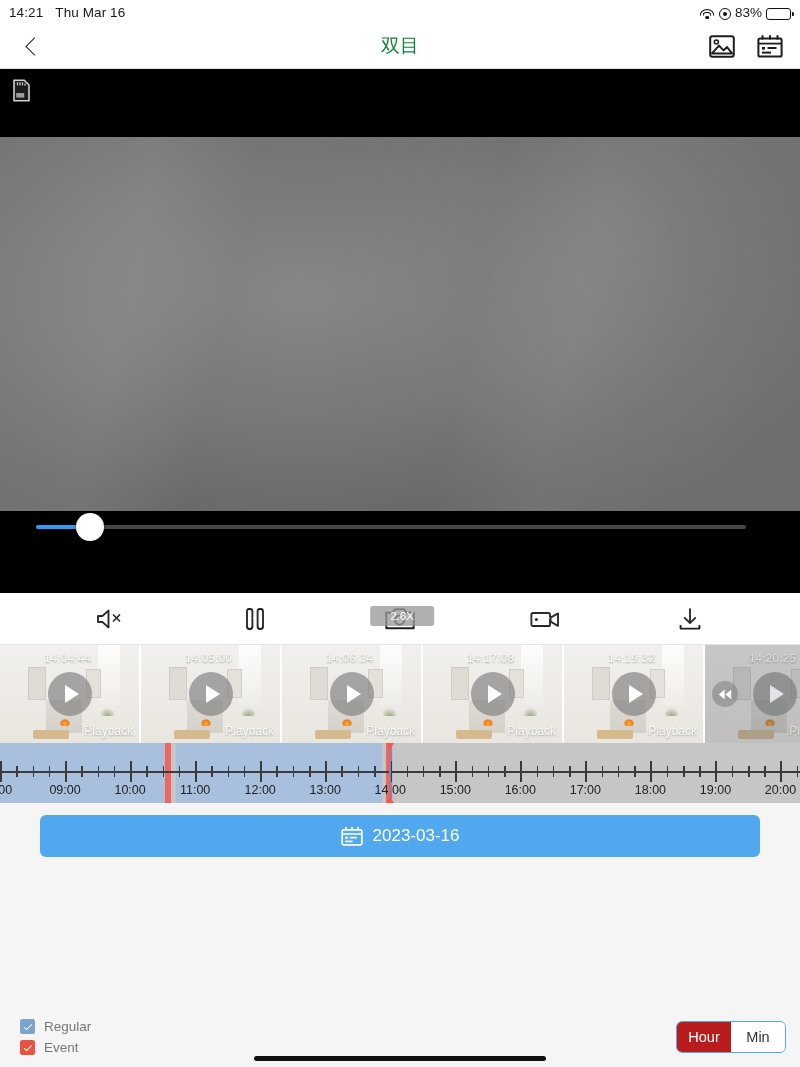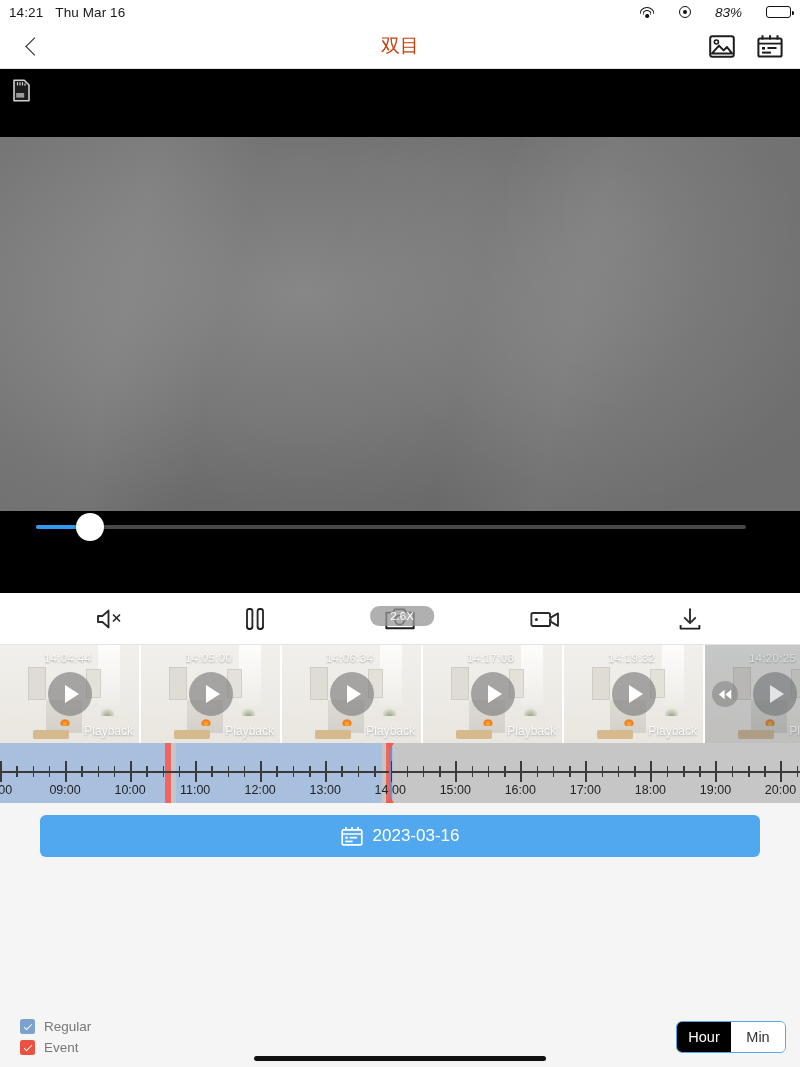--- a/index.html
+++ b/index.html
@@ -11,21 +11,21 @@
   }
   .app { width: 800px; height: 1067px; position: relative; display: flex; flex-direction: column; background:#f5f5f5; }
 
   
   .statusbar {
     height: 24px; background:#ffffff; display:flex; align-items:center;
     padding: 0 9px; font-size: 13.5px; color:#1a1a1a; flex:0 0 24px;
   }
   .sb-left { display:flex; align-items:center; gap:12px; font-weight:400; letter-spacing:.1px;}
   .sb-spacer { flex:1 1 auto; }
-  .sb-right { display:flex; align-items:center; gap:24px;font-style:italic; }
+  .sb-right { display:flex; align-items:flex-end; gap:4px; }
   .wifi-ic { width:15px; height:12px; position:relative; display:inline-block; }
   .wifi-ic i { position:absolute; left:50%; transform:translateX(-50%); border:1.6px solid #111; border-bottom:none;
                border-radius:50% 50% 0 0 / 100% 100% 0 0; }
   .wifi-ic i:nth-child(1){ width:15px; height:7px; top:1px;}
   .wifi-ic i:nth-child(2){ width:9px; height:4.5px; top:4px;}
   .wifi-ic i:nth-child(3){ width:3.6px; height:3.6px; top:8px; border-radius:50%; background:#111; border:none;}
   .loc-ic { width:12px; height:12px; border:1.5px solid #111; border-radius:50%; position:relative;}
   .loc-ic::after{content:""; position:absolute; width:4px;height:4px;background:#111;border-radius:50%;
                  left:50%;top:50%;transform:translate(-50%,-50%);}
   .batt-pct { font-size:13.5px; }
@@ -33,21 +33,21 @@
   .batt::after{content:""; position:absolute; right:-4px; top:3.5px; width:2.5px; height:4px;
                background:#111; border-radius:0 1.5px 1.5px 0;}
   .batt-fill{ height:100%; background:#111; border-radius:1px; }
 
   
   .navbar { height:45px; flex:0 0 45px; background:#fff; display:flex; align-items:center;
             padding:0 14px; position:relative; border-bottom:1px solid #e2e2e2; }
   .nav-back { width:40px; height:40px; display:flex; align-items:center; justify-content:center; cursor:pointer;}
   .chev-l { width:13px; height:13px; border-left:1.8px solid #222; border-bottom:1.8px solid #222;
             transform: rotate(45deg); }
-  .nav-title { position:absolute; left:0; right:0; text-align:center; font-size:19px; color:#c2410c;
+  .nav-title { position:absolute; left:0; right:0; text-align:center; font-size:19px; color:#15803d;
                pointer-events:none; }
   .nav-right { margin-left:auto; display:flex; align-items:center; gap:16px; }
   .ic-btn { width:32px; height:32px; display:flex; align-items:center; justify-content:center; cursor:pointer;}
 
   
   .video-wrap { position:relative; background:#000; flex:0 0 524px; height:524px; }
   .sd-ic { position:absolute; left:11px; top:10px; width:21px; height:23px; z-index:4; }
   .video-img {
     position:absolute; left:0; right:0; top:68px; height:374px;
     background:
@@ -68,21 +68,21 @@
                      background:#fff; box-shadow:0 1px 3px rgba(0,0,0,.45); cursor:pointer; }
   
   .zoom-scale { position:absolute; left:62px; top:537px; width:680px; height:24px; z-index:5;
                 display:flex; align-items:center; }
   .zs-rail { position:absolute; left:0; right:0; top:4px; height:16px; border-radius:8px; background:rgba(255,255,255,.07); }
   .zs-dots { position:relative; width:100%; height:24px; display:flex; align-items:center;
              justify-content:space-between; padding:0 8px; }
   .zs-dots span { width:2.5px; height:2.5px; border-radius:50%; background:rgba(255,255,255,.55); flex:0 0 auto;}
   .zs-dots span.big { width:5px; height:5px; background:#fff; }
   .zoom-badge { position:absolute; left:50%; top:0px; transform:translateX(-50%);
-                padding:2px 20px; border-radius:9px; background:rgba(150,150,150,.75);
+                padding:2px 20px; border-radius:3px; background:rgba(150,150,150,.75);
                 color:#fff; font-size:11.5px; line-height:16px; z-index:6;}
 
   
   .ctrlbar { flex:0 0 52px; height:52px; background:#fff; display:flex; align-items:center;
              justify-content:space-around; padding:0 38px; border-bottom:1px solid #e4e4e4;}
   .ctrl { width:56px; height:42px; display:flex; align-items:center; justify-content:center; cursor:pointer;}
 
   
   .thumbs { flex:0 0 98px; height:98px; background:#fff; display:flex; gap:2px; overflow:hidden; }
   .thumb-card { position:relative; width:139px; height:98px; flex:0 0 139px; overflow:hidden;
@@ -161,21 +161,21 @@
   .cbx { width:15px; height:15px; border-radius:2.5px; display:flex; align-items:center; justify-content:center; }
   .cbx.regular { background:#7ba3cd; }
   .cbx.event   { background:#e8523e; }
   .cbx .tickm { width:8px;height:4px;border-left:1.7px solid #fff;border-bottom:1.7px solid #fff;
                 transform:rotate(-45deg); margin-top:-2px;}
   .lg-label { font-size:13.5px; color:#777; }
   .seg { position:absolute; right:14px; top:50%; transform:translateY(-50%);
          display:flex; border:1px solid #52a8ef; border-radius:6px; overflow:hidden; }
   .seg div { width:54px; height:30px; display:flex; align-items:center; justify-content:center;
              font-size:14.5px; cursor:pointer; }
-  .seg .on  { background:#000000; color:#fff; }
+  .seg .on  { background:#b91c1c; color:#fff; }
   .seg .off { background:#fff; color:#333; }
   .homebar { position:absolute; left:50%; transform:translateX(-50%); bottom:6px;
              width:292px; height:5px; border-radius:3px; background:#111; }
 </style>
 </head>
 <body>
 
 <div class="app">
 
   <div class="statusbar">

